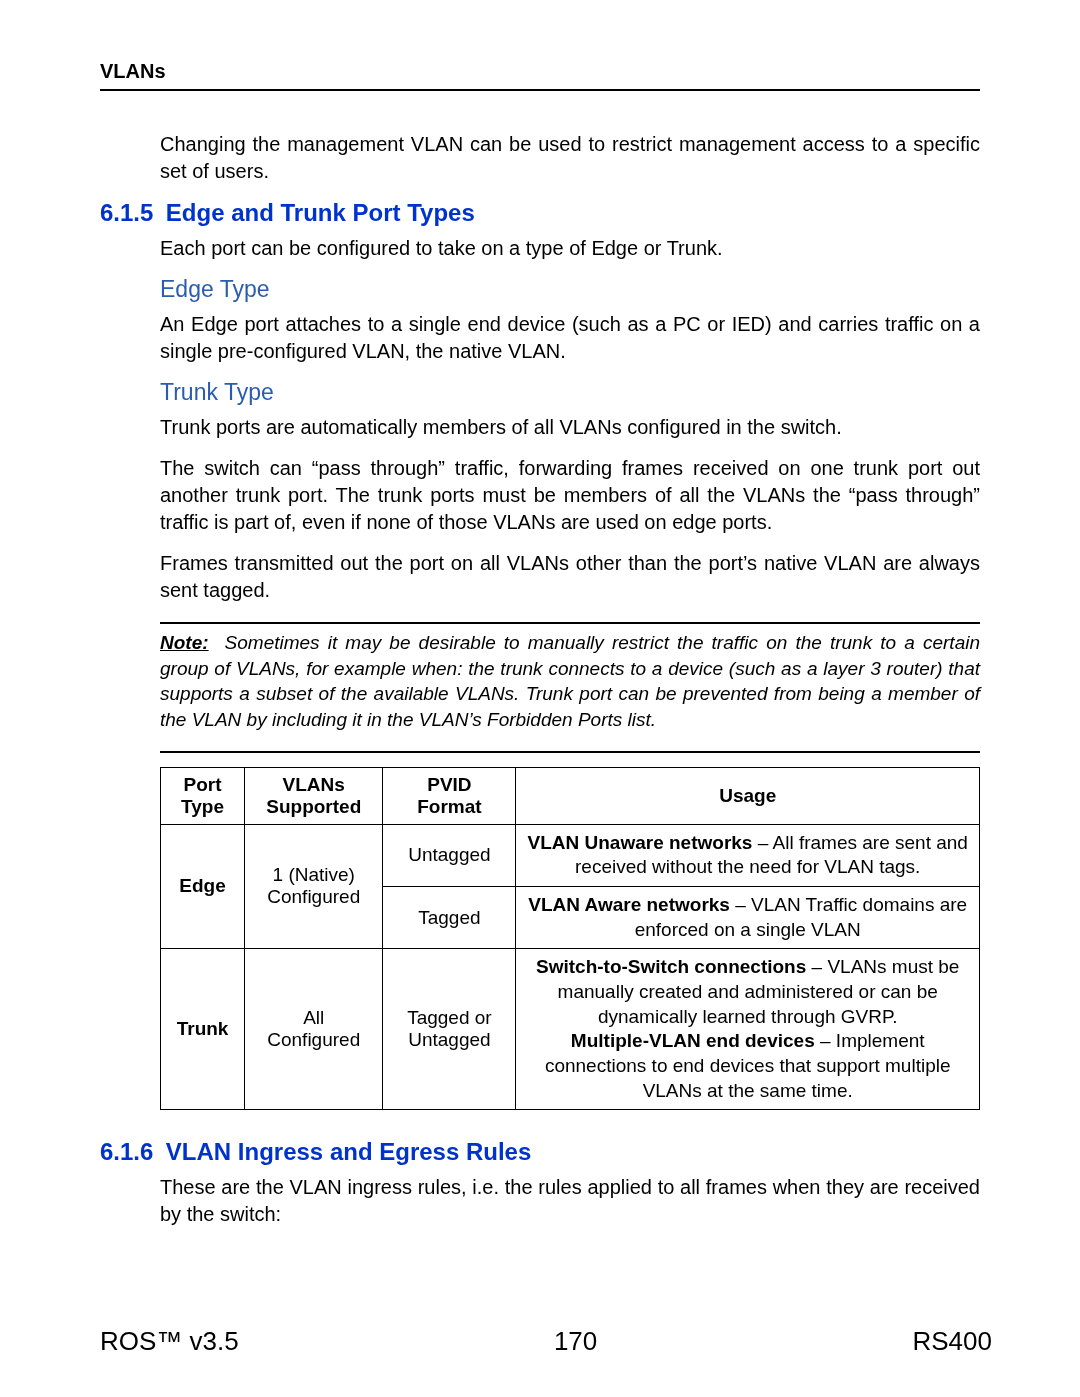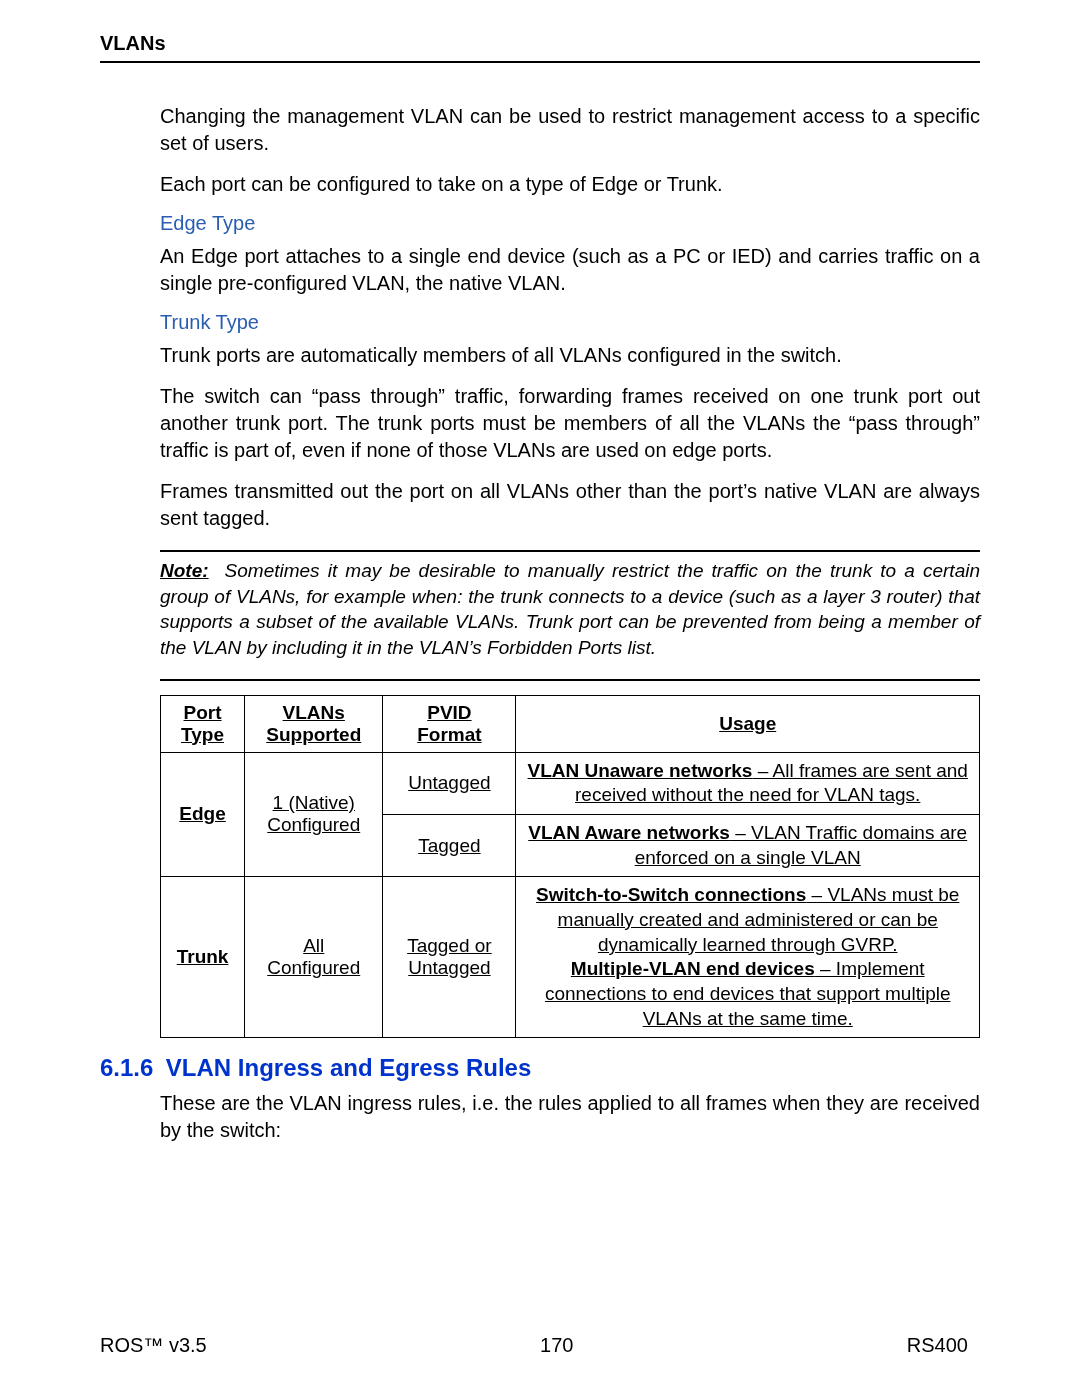--- a/index.html
+++ b/index.html
@@ -6,21 +6,21 @@
     margin: 0;
     padding: 0;
     background: #ffffff;
     font-family: Arial, Helvetica, sans-serif;
     color: #000;
   }
   .page {
     width: 1080px;
     min-height: 1397px;
     box-sizing: border-box;
-    padding: 32px 100px 40px 100px;
+    padding: 60px 100px 40px 100px;
     position: relative;
   }
   .header-title {
     font-weight: bold;
     font-size: 20px;
     margin-bottom: 6px;
   }
   .header-rule {
     border: none;
     border-top: 2px solid #000;
@@ -47,21 +47,21 @@
     font-size: 24px;
   }
   .section-row {
     margin: 10px 0 8px 0;
   }
   .section-row .section-num {
     margin-right: 8px;
   }
   .sub-title {
     color: #2a5db0;
-    font-size: 20px;
+    font-size: 23px;
     margin: 10px 0 8px 0;
   }
   .note-rule {
     border: none;
     border-top: 2px solid #000;
     margin: 18px 0 6px 0;
   }
   .note-block {
     font-style: italic;
     font-size: 19px;
@@ -71,23 +71,22 @@
   }
   .note-label {
     font-weight: bold;
     font-style: italic;
     margin-right: 16px;
     text-decoration: underline;
   }
   table.port-table {
     border-collapse: collapse;
     width: 100%;
-    margin: 14px 0 16px 0;
+    margin: 14px 0 28px 0;
     font-size: 19px;
-    text-decoration: underline;
   }
   table.port-table th, table.port-table td {
     border: 1.5px solid #000;
     padding: 6px 10px;
     vertical-align: middle;
   }
   table.port-table th {
     font-weight: bold;
     text-align: center;
   }
@@ -98,38 +97,42 @@
     text-align: center;
     line-height: 1.3;
   }
   .usage b {
     font-weight: bold;
   }
   .footer {
     position: absolute;
     bottom: 40px;
     left: 100px;
-    right: 112px;
+    right: 88px;
     display: flex;
     justify-content: space-between;
-    font-size: 20px;
+    font-size: 26px;
   }
 </style>
 </head>
 <body>
 
 <div class="page">
 
   <div class="header-title">VLANs</div>
   <hr class="header-rule">
 
   <div class="body-block">
     <p>Changing the management VLAN can be used to restrict management access to a specific set of users.</p>
   </div>
 
+  <div class="section-row">
+    <span class="section-num">6.1.5</span>
+    <span class="section-title">Edge and Trunk Port Types</span>
+  </div>
 
   <div class="body-block">
     <p>Each port can be configured to take on a type of Edge or Trunk.</p>
 
     <div class="sub-title">Edge Type</div>
     <p>An Edge port attaches to a single end device (such as a PC or IED) and carries traffic on a single pre-configured VLAN, the native VLAN.</p>
 
     <div class="sub-title">Trunk Type</div>
     <p>Trunk ports are automatically members of all VLANs configured in the switch.</p>
     <p>The switch can “pass through” traffic, forwarding frames received on one trunk port out another trunk port. The trunk ports must be members of all the VLANs the “pass through” traffic is part of, even if none of those VLANs are used on edge ports.</p>

